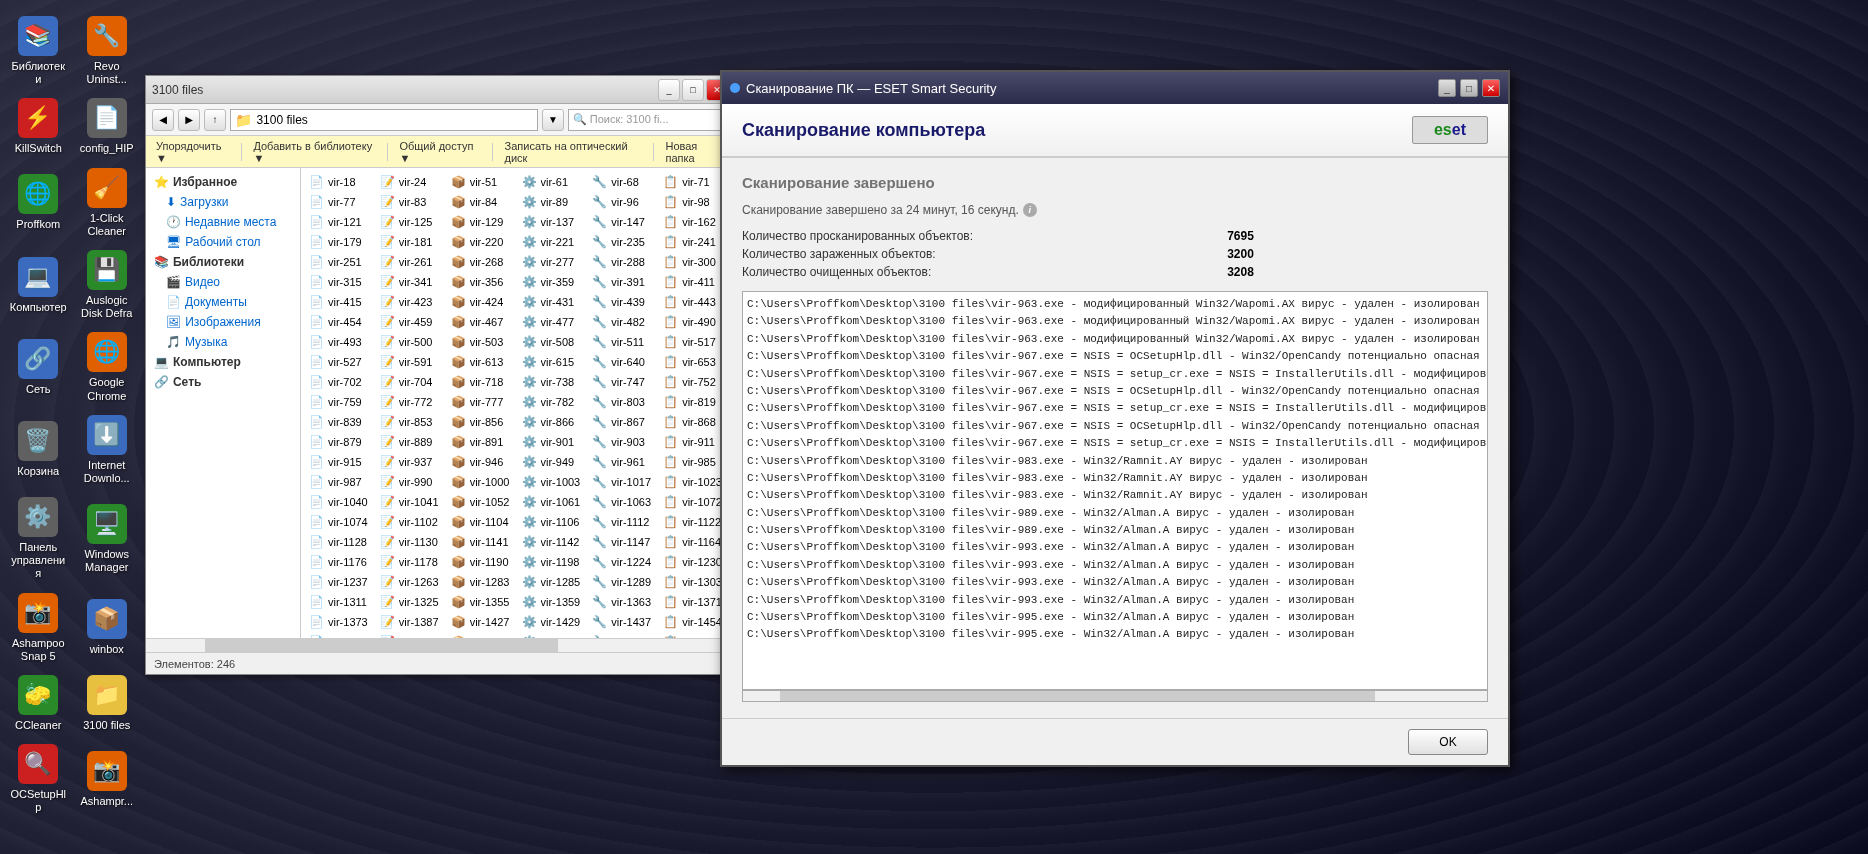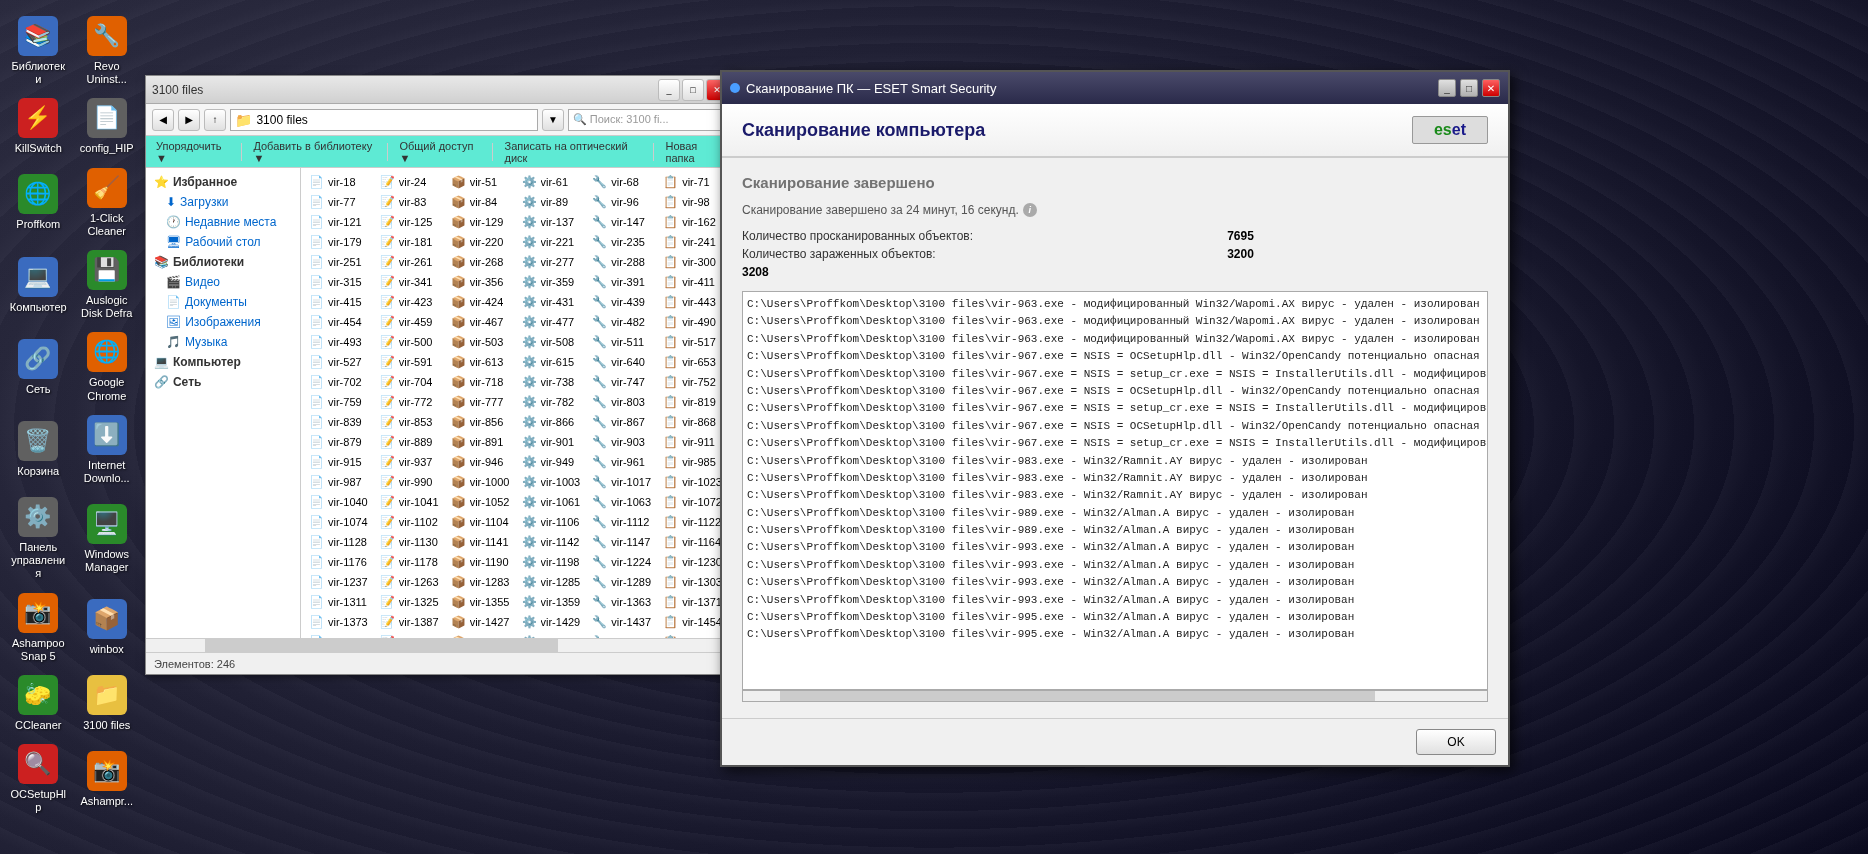--- a/index.html
+++ b/index.html
@@ -137,21 +137,21 @@
       background: white;
       padding: 0 4px;
       font-size: 12px;
       display: flex;
       align-items: center;
       gap: 4px;
     }
 
     .explorer-toolbar {
       height: 32px;
-      background: #5eead4;
+      background: #fef9c3;
       border-bottom: 1px solid #ccc;
       display: flex;
       align-items: center;
       padding: 0 6px;
       gap: 8px;
     }
 
     .toolbar-btn {
       font-size: 11px;
       color: #333;
@@ -402,21 +402,21 @@
     }
 
     .log-line {
       white-space: nowrap;
       padding: 1px 0;
       color: #222;
       line-height: 1.4;
     }
 
     .eset-footer {
-      padding: 10px 12px;
+      padding: 10px 20px;
       display: flex;
       justify-content: flex-end;
       border-top: 1px solid #ccc;
     }
 
     .ok-btn {
       width: 80px;
       height: 26px;
       background: linear-gradient(180deg, #fff, #e0e0e0);
       border: 1px solid #888;
@@ -1249,20 +1249,21 @@
       <div class="scan-subtitle">
         <span>Сканирование завершено за 24 минут, 16 секунд.</span>
         <div class="info-icon">i</div>
       </div>
 
       <div class="stats-grid">
         <span class="stat-label">Количество просканированных объектов:</span>
         <span class="stat-value">7695</span>
         <span class="stat-label">Количество зараженных объектов:</span>
         <span class="stat-value">3200</span>
+        <span class="stat-label">Количество очищенных объектов:</span>
         <span class="stat-value">3208</span>
       </div>
 
       <div class="log-area" id="log-area">
       <div class="log-line">C:\Users\Proffkom\Desktop\3100 files\vir-963.exe - модифицированный Win32/Wapomi.AX вирус - удален - изолирован</div>
           <div class="log-line">C:\Users\Proffkom\Desktop\3100 files\vir-963.exe - модифицированный Win32/Wapomi.AX вирус - удален - изолирован</div>
           <div class="log-line">C:\Users\Proffkom\Desktop\3100 files\vir-963.exe - модифицированный Win32/Wapomi.AX вирус - удален - изолирован</div>
           <div class="log-line">C:\Users\Proffkom\Desktop\3100 files\vir-967.exe = NSIS = OCSetupHlp.dll - Win32/OpenCandy потенциально опасная программа</div>
           <div class="log-line">C:\Users\Proffkom\Desktop\3100 files\vir-967.exe = NSIS = setup_cr.exe = NSIS = InstallerUtils.dll - модифицированный Win32/Packed.VMDetector.A потенциально не...</div>
           <div class="log-line">C:\Users\Proffkom\Desktop\3100 files\vir-967.exe = NSIS = OCSetupHlp.dll - Win32/OpenCandy потенциально опасная программа</div>

